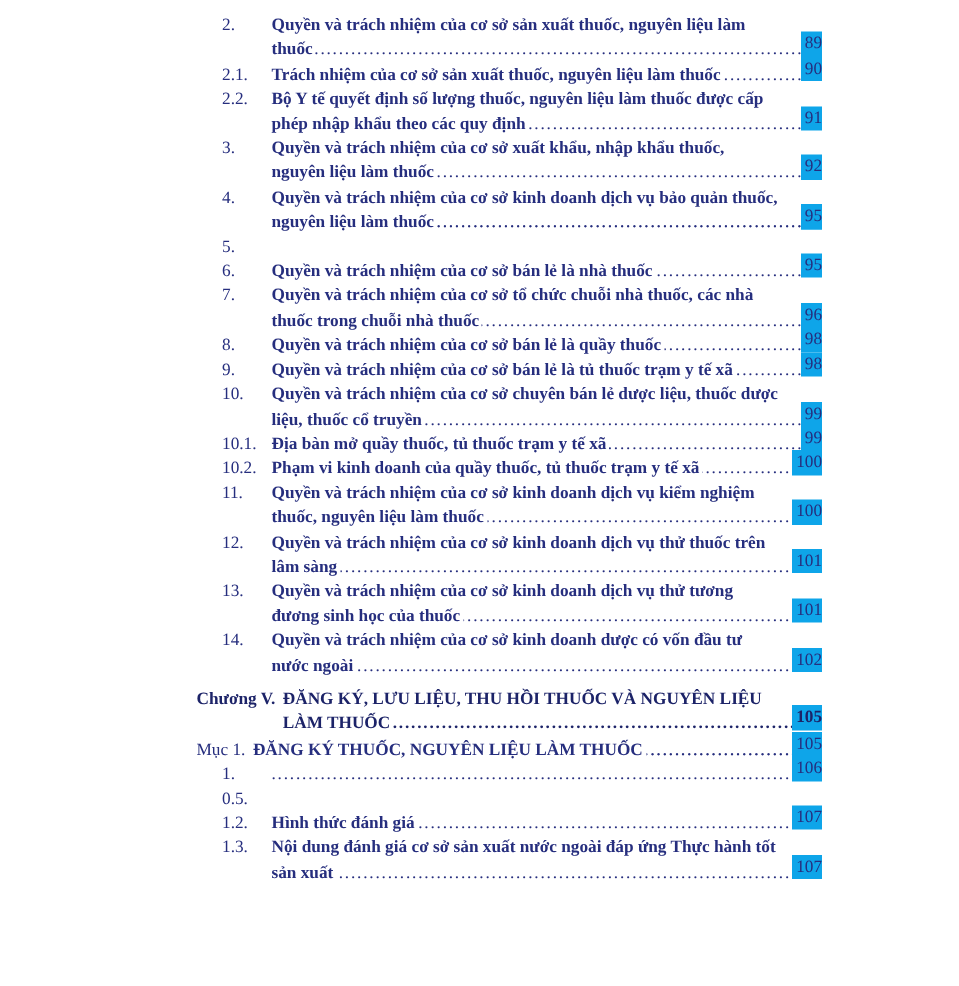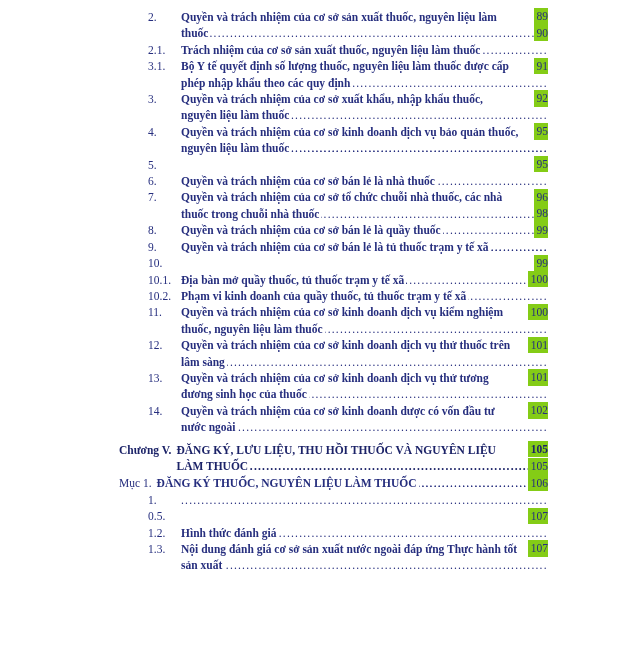--- a/index.html
+++ b/index.html
@@ -59,31 +59,31 @@
   .t {
     position: relative;
     z-index: 1;
     background: #ffffff;
     padding-right: 2px;
     font-weight: bold;
   }
   .pg {
     position: absolute;
     right: 0;
-    bottom: 17px;
+    bottom: 4px;
     z-index: 2;
-    background: #84cc16;
+    background: #0ea5e9;
     padding-left: 3px;
     white-space: nowrap;
   }
 
   
   .level-item { margin-left: 33px; }
   .level-chapter,
-  .level-section { margin-left: 4px; }
+  .level-section { margin-left: 16px; }
   .level-chapter .num,
   .level-section .num {
     flex: 0 0 auto;
     padding-right: 5px;
   }
   .level-chapter {
     font-weight: bold;
     color: var(--chapter-text, #1c2368);
     margin-top: 6px;
   }
@@ -106,21 +106,21 @@
   <div class="entry level-item">
     <span class="num">2.1.</span>
     <span class="body">
       <span class="t">Trách nhiệm của cơ sở sản xuất thuốc, nguyên liệu làm thuốc</span>
       <span class="leader"></span>
       <span class="pg">90</span>
     </span>
   </div>
 
   <div class="entry level-item">
-    <span class="num">3.1.</span>
+    <span class="num">2.2.</span>
     <span class="body">
       <span class="t">Bộ Y tế quyết định số lượng thuốc, nguyên liệu làm thuốc được cấp phép nhập khẩu theo các quy định</span>
       <span class="leader"></span>
       <span class="pg">91</span>
     </span>
   </div>
 
   <div class="entry level-item">
     <span class="num">3.</span>
     <span class="body">
@@ -179,20 +179,21 @@
     <span class="body">
       <span class="t">Quyền và trách nhiệm của cơ sở bán lẻ là tủ thuốc trạm y tế xã</span>
       <span class="leader"></span>
       <span class="pg">98</span>
     </span>
   </div>
 
   <div class="entry level-item">
     <span class="num">10.</span>
     <span class="body">
+      <span class="t">Quyền và trách nhiệm của cơ sở chuyên bán lẻ dược liệu, thuốc dược liệu, thuốc cổ truyền</span>
       <span class="leader"></span>
       <span class="pg">99</span>
     </span>
   </div>
 
   <div class="entry level-item">
     <span class="num">10.1.</span>
     <span class="body">
       <span class="t">Địa bàn mở quầy thuốc, tủ thuốc trạm y tế xã</span>
       <span class="leader"></span>

